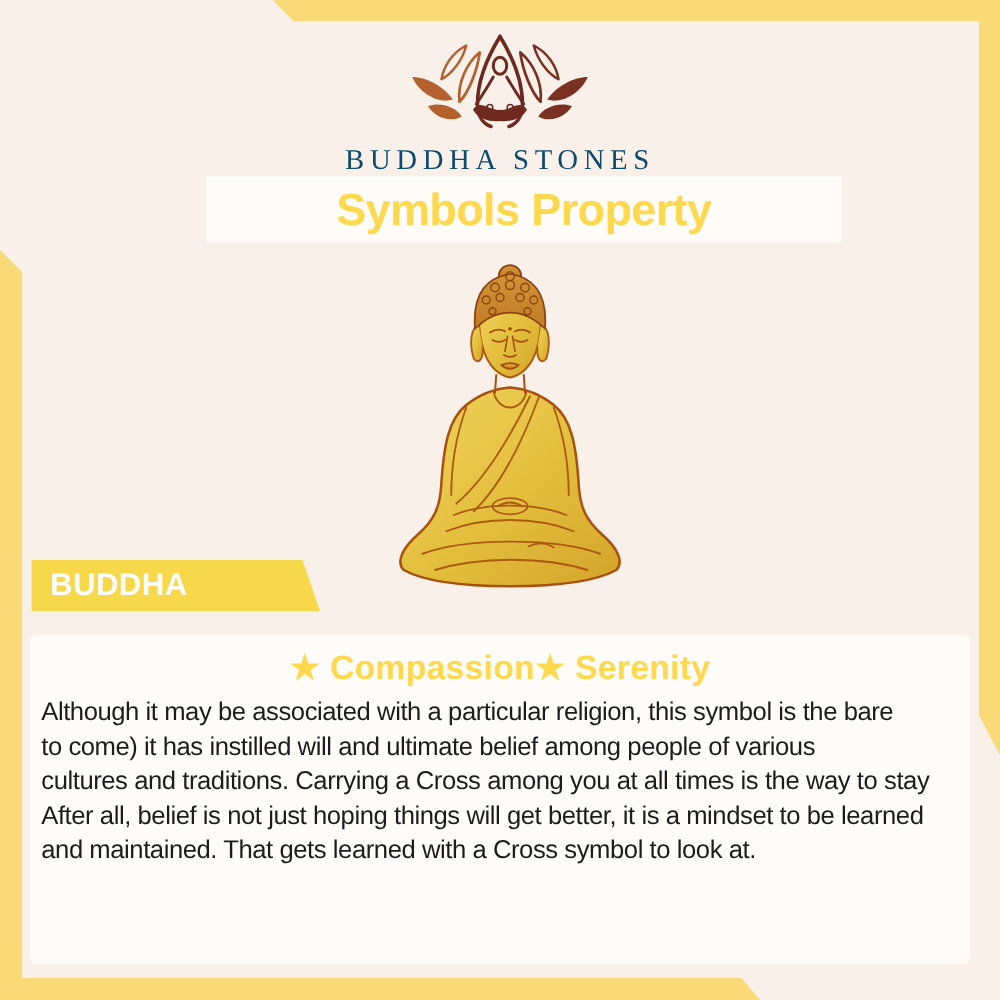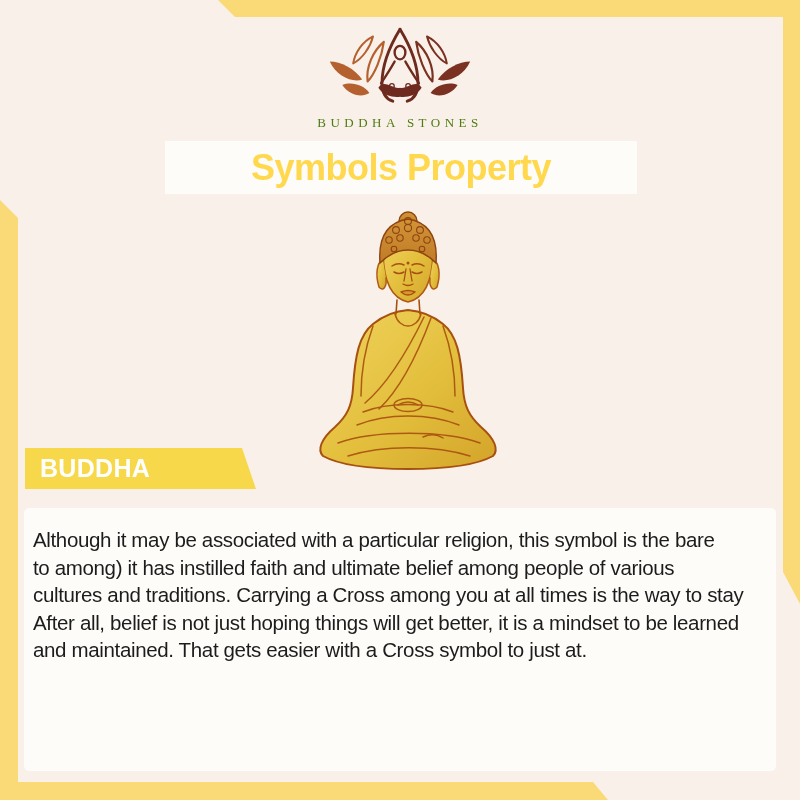--- a/index.html
+++ b/index.html
@@ -15,26 +15,26 @@
   .bar-right{right:0;top:0;width:17px;height:604px;
     clip-path:polygon(0 0,17px 0,17px 604px,0 572px);}
   .bar-left{left:0;top:200px;width:18px;height:600px;
     clip-path:polygon(0 0,18px 18px,18px 600px,0 600px);}
   .bar-bottom{left:0;bottom:0;width:608px;height:18px;
     clip-path:polygon(0 0,593px 0,608px 18px,0 18px);}
   
   .brand{position:absolute;left:0;top:22px;width:800px;text-align:center;}
   .brand svg{display:block;margin:0 auto;}
   .brand-name{
-    margin-top:3px;font-family:"Liberation Serif",serif;font-size:13px;
-    letter-spacing:4.5px;color:#4d7c0f;font-weight:400;
+    margin-top:3px;font-family:"Liberation Serif",serif;font-size:23px;
+    letter-spacing:4.5px;color:#0c4a6e;font-weight:400;
   }
   
   .title-band{
-    position:absolute;left:165px;top:141px;width:472px;height:53px;
+    position:absolute;left:165px;top:141px;width:508px;height:53px;
     background:var(--panel_white,#FDFCF9);
   }
   .title-band h1{
     margin:0;text-align:center;line-height:54px;font-size:36px;font-weight:700;
     letter-spacing:-0.5px;color:var(--accent_yellow,#FFD84D);
   }
   
   .buddha{position:absolute;left:303px;top:206px;}
   
   .ribbon{
@@ -157,22 +157,23 @@
       <path d="M45,250 C80,239 132,239 167,250"></path>
       <path d="M120,231 Q131,226 140,232"></path>
     </g>
   </svg>
 
   <div class="ribbon">
     <span>BUDDHA SYMBOL</span>
   </div>
 
   <section class="panel">
+    <div class="tagline">★ Compassion★ Serenity</div>
     <div class="paragraph">
       <div class="pline">Although it may be associated with a particular religion, this symbol is the bare</div>
-      <div class="pline">to among) it has instilled faith and ultimate belief among people of various</div>
+      <div class="pline">to come) it has instilled will and ultimate belief among people of various</div>
       <div class="pline">cultures and traditions. Carrying a Cross among you at all times is the way to stay</div>
       <div class="pline">After all, belief is not just hoping things will get better, it is a mindset to be learned</div>
-      <div class="pline">and maintained. That gets easier with a Cross symbol to just at.</div>
+      <div class="pline">and maintained. That gets learned with a Cross symbol to look at.</div>
     </div>
   </section>
 
 </div>
 
 </body></html>

